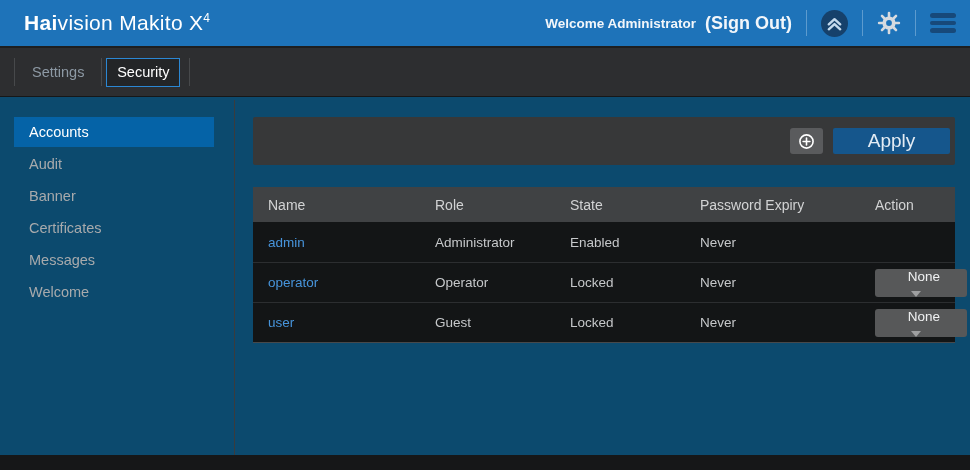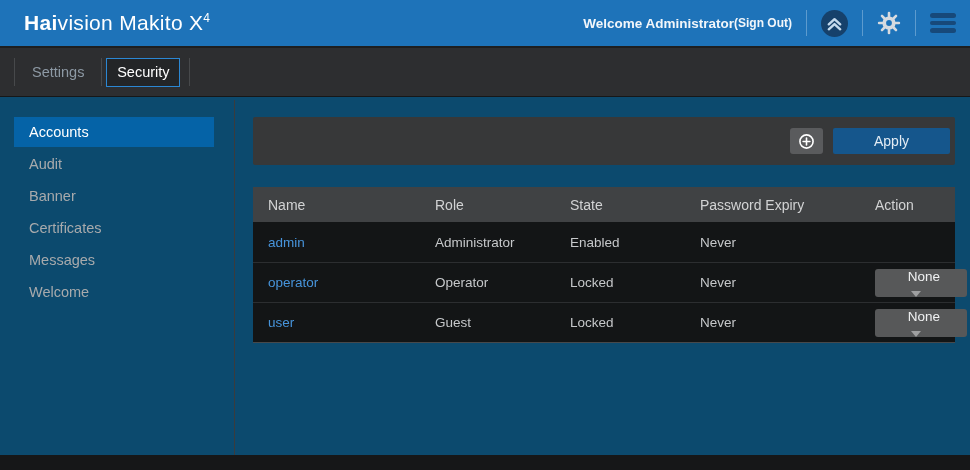--- a/index.html
+++ b/index.html
@@ -19,21 +19,21 @@
   }
   .brand { margin-left:24px; color:#ffffff; font-size:21px; letter-spacing:.3px; }
   .brand .b { font-weight:700; }
   .brand .r { font-weight:400; }
   .brand sup { font-size:12px; font-weight:400; }
   .header-right {
     position:absolute; right:14px; top:0; height:46px;
     display:flex; align-items:center;
   }
   .welcome { color:#f2f6fa; font-size:13.5px; font-weight:700; }
-  .signout { color:#f2f6fa; font-size:12px; font-weight:700; cursor:pointer; }
+  .signout { color:#f2f6fa; font-size:18px; font-weight:700; margin-left:9px; cursor:pointer; }
   .hsep { width:1px; height:26px; background:#5d9bce; margin:0 14px; }
   .icon-btn { display:flex; align-items:center; justify-content:center; cursor:pointer; }
   .burger { display:flex; flex-direction:column; gap:3px; }
   .burger span { display:block; width:26px; height:4.5px; border-radius:2.5px; background:#17497a; }
 
   
   .tabbar {
     position:absolute; top:46px; left:0; width:970px; height:51px;
     background:#2d2e30; border-top:2px solid #1d1e1f; border-bottom:1px solid #161718;
     display:flex; align-items:center;
@@ -71,21 +71,21 @@
   .toolbar {
     height:48px; background:#373839; border-radius:2px;
     display:flex; align-items:center; justify-content:flex-end;
   }
   .add-btn {
     width:33px; height:26px; background:#5a5b5d; border:none; border-radius:3px;
     display:flex; align-items:center; justify-content:center; cursor:pointer; margin-right:10px;
   }
   .apply-btn {
     width:117px; height:26px; background:#15568c; border:none; border-radius:2px;
-    color:#e3ecf4; font-size:14px; font-family:inherit; cursor:pointer; margin-right:5px;
+    color:#e3ecf4; font-size:19px; font-family:inherit; cursor:pointer; margin-right:5px;
   }
 
   
   .grid-row {
     display:grid; grid-template-columns:167px 135px 130px 175px 1fr;
     padding-left:15px; align-items:center;
   }
   .thead {
     margin-top:22px; height:35px; background:#404244;
     color:#d2d3d4; font-size:14px;

